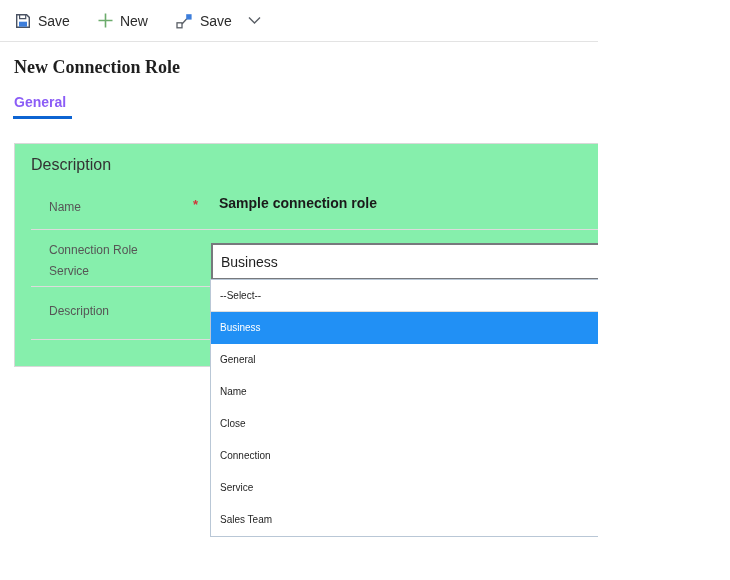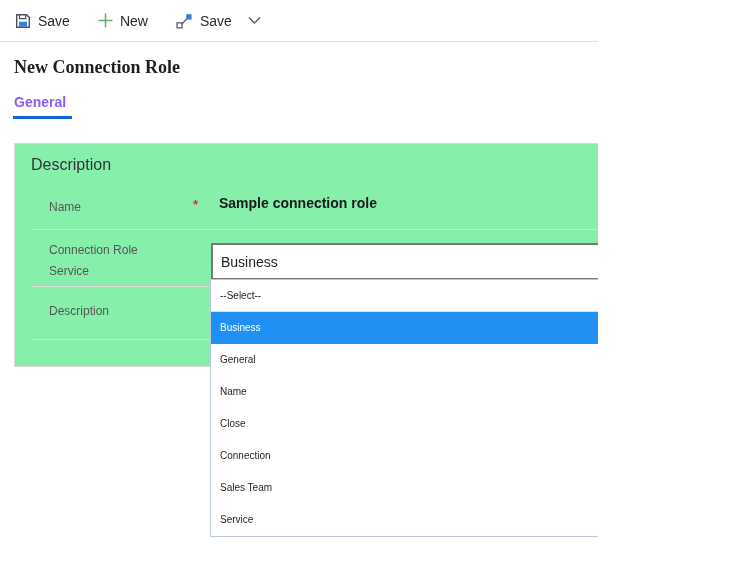--- a/index.html
+++ b/index.html
@@ -123,17 +123,17 @@
     <div class="divider" style="top:195px;"></div>
   </div>
 
   <div class="flyout">
     <div class="option">--Select--</div>
     <div class="option selected">Business</div>
     <div class="option">General</div>
     <div class="option">Name</div>
     <div class="option">Close</div>
     <div class="option">Connection</div>
+    <div class="option">Service</div>
     <div class="option">Sales Team</div>
-    <div class="option">Service</div>
   </div>
 
 </div>
 
 </body></html>

